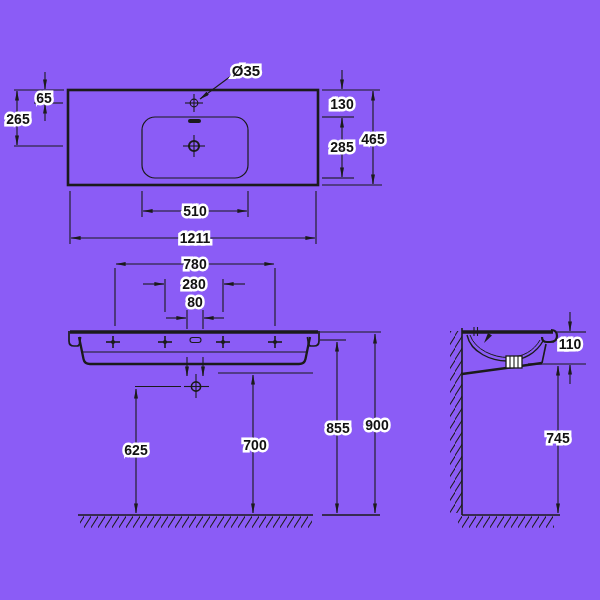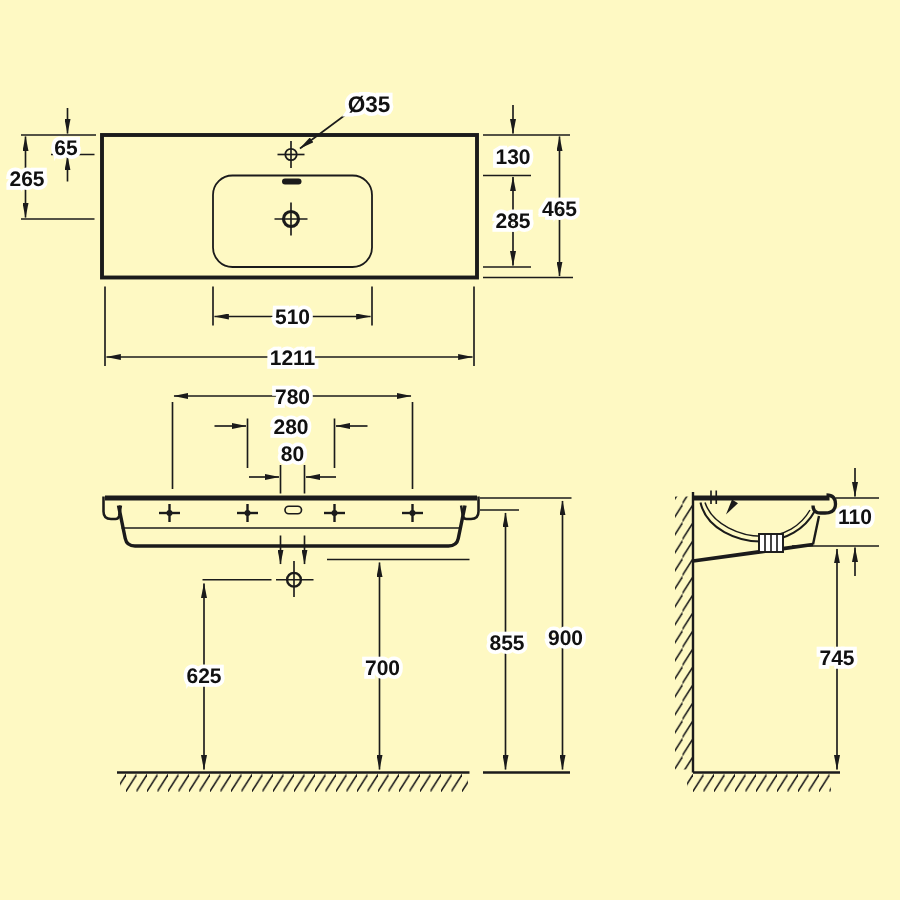--- a/index.html
+++ b/index.html
@@ -1,16 +1,16 @@
 <!DOCTYPE html>
 <html><head>
 <meta charset="utf-8">
 <style>
   html,body{margin:0;padding:0;background:#ffffff;}
-  .stage{position:relative;width:600px;height:600px;background:#fef9c3;overflow:hidden;}
+  .stage{position:relative;width:600px;height:600px;background:#8b5cf6;overflow:hidden;}
   svg{display:block;}
   .thin{stroke:#1b1b1b;stroke-width:1.2;fill:none;}
   .med{stroke:#1b1b1b;stroke-width:1.6;fill:none;}
   .thick{stroke:#1b1b1b;stroke-width:2.6;fill:none;}
   .xthick{stroke:#1b1b1b;stroke-width:3.3;fill:none;}
   .dim{stroke:#1b1b1b;stroke-width:1.1;fill:none;}
   .dim-text{font-family:"Liberation Sans","DejaVu Sans",sans-serif;font-weight:bold;font-size:14px;
             fill:#111;stroke:#fff;stroke-width:5px;paint-order:stroke;text-anchor:middle;}
   .dia-text{font-size:15px;}
 </style>

